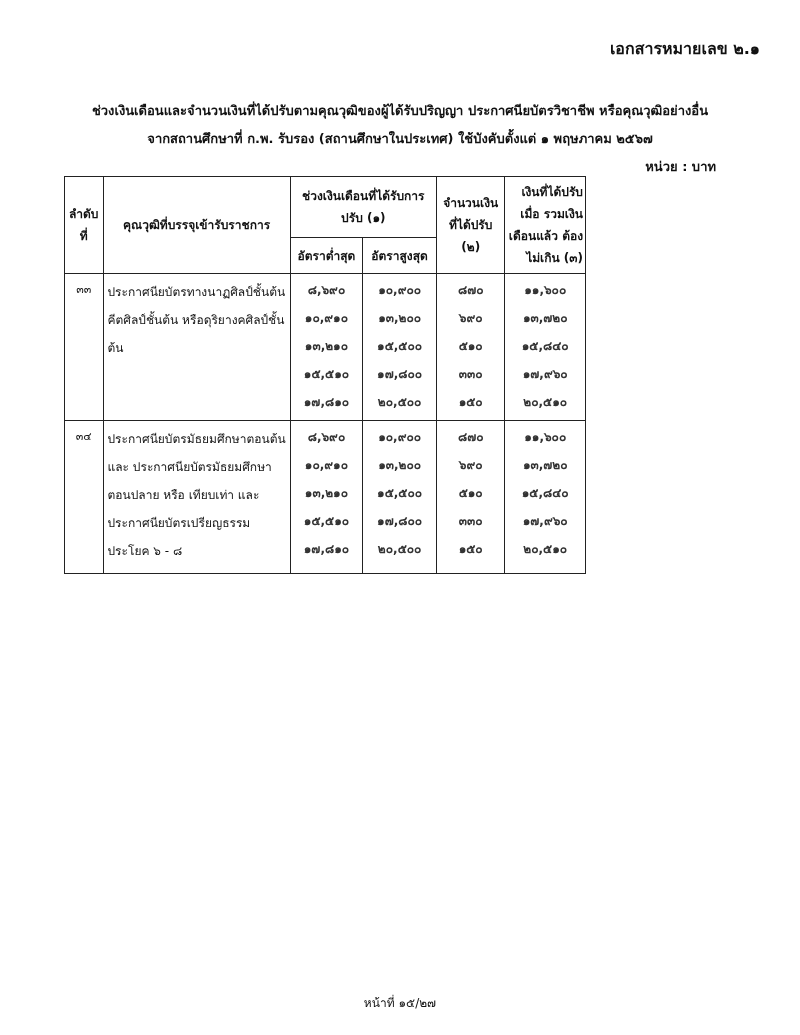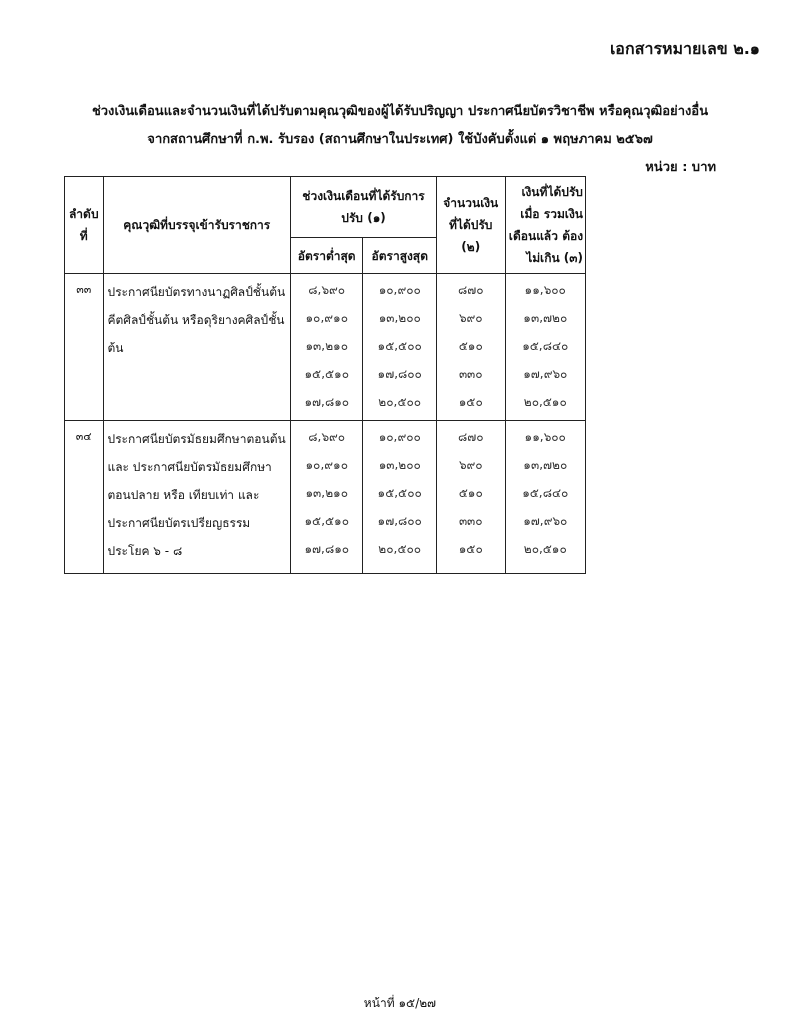--- a/index.html
+++ b/index.html
@@ -14,21 +14,21 @@
   th { font-weight:bold; text-align:center; vertical-align:middle; padding:4px 2px; line-height:22px; }
   td { vertical-align:top; padding:0; }
   .c-no { width:36px; }
   .c-qual { width:244px; }
   .c-min { width:84px; }
   .c-max { width:86px; }
   .c-amt { width:80px; }
   .c-cap { width:96px;text-align:right; }
   .seq { text-align:center; font-size:11px; padding-top:6px; }
   .qual { padding:4px 4px 8px 4px; line-height:28px; }
-  .numcell { text-align:center; padding-top:2px; padding-bottom:4px; }
+  .numcell { text-align:center; padding-top:2px; padding-bottom:4px;font-weight:bold; }
   .num { height:28px; line-height:28px; font-size:12px; color:#333; }
   .page-no { position:absolute; left:0; width:800px; top:993px; text-align:center; font-size:12px; }
 </style>
 </head>
 <body>
 
 <div class="doc-no">เอกสารหมายเลข ๒.๑</div>
 <div class="title l1">ช่วงเงินเดือนและจำนวนเงินที่ได้ปรับตามคุณวุฒิของผู้ได้รับปริญญา ประกาศนียบัตรวิชาชีพ หรือคุณวุฒิอย่างอื่น</div>
 <div class="title l2">จากสถานศึกษาที่ ก.พ. รับรอง (สถานศึกษาในประเทศ) ใช้บังคับตั้งแต่ ๑ พฤษภาคม ๒๕๖๗</div>
 <div class="unit">หน่วย : บาท</div>

